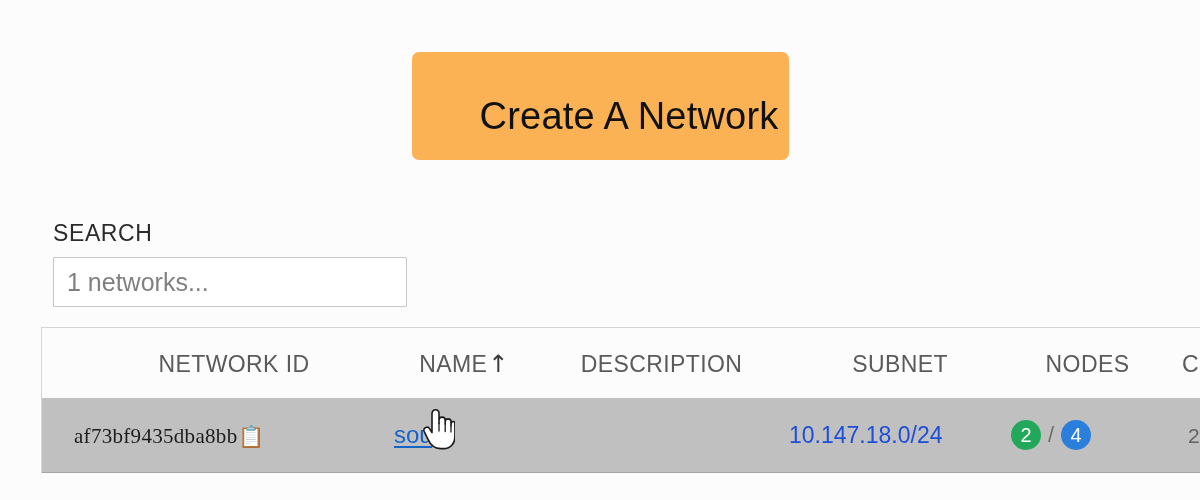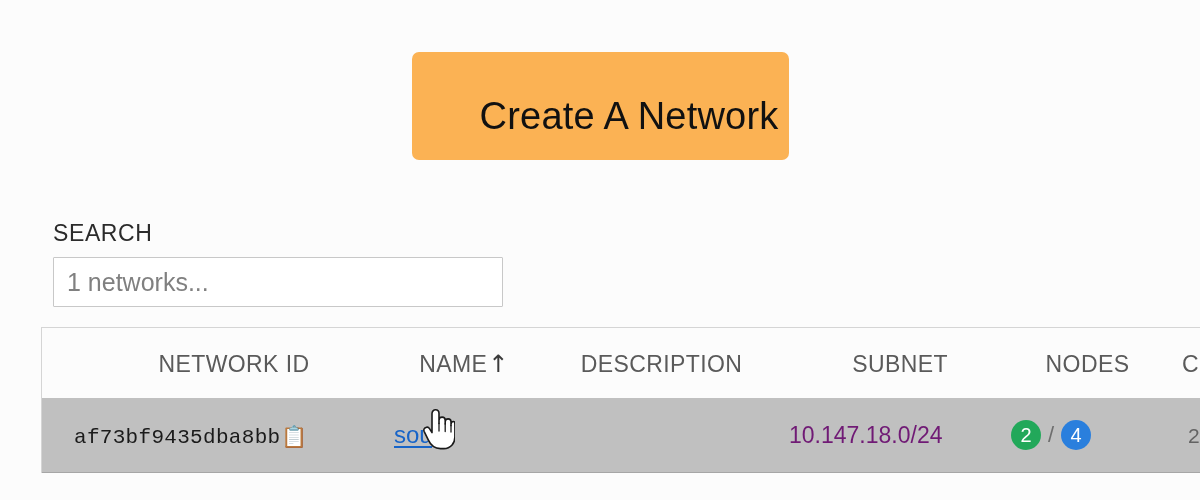--- a/index.html
+++ b/index.html
@@ -53,21 +53,21 @@
     color: #2b2b2b;
     letter-spacing: 0.6px;
     font-weight: 400;
     line-height: 30px;
     display: block;
   }
   .search-input {
     margin-top: 9px;
     display: block;
     box-sizing: border-box;
-    width: 450px;
+    width: 354px;
     height: 50px;
     border: 1px solid #c8c8c8;
     background: #ffffff;
     border-radius: 1px;
     font-family: "Liberation Sans", sans-serif;
     font-size: 25px;
     color: #333333;
     padding: 0 13px;
     outline: none;
   }
@@ -115,21 +115,21 @@
     border-bottom: 1px solid #a6a6a6;
   }
   .col-id    { width: 320px; padding-left: 32px !important; }
   .col-name  { width: 140px; }
   .col-desc  { width: 255px; }
   .col-sub   { width: 222px; }
   .col-nodes { width: 153px; }
   .col-cr    { width: 70px; }
 
   .netid {
-    font-family: Liberation Mono, monospace;
+    font-family: Liberation Serif, serif;
     font-size: 21px;
     color: #1b1b1b;
     letter-spacing: 0.3px;
   }
   .clip-icon {
     font-family: "DejaVu Sans", sans-serif;
     font-size: 21px;
     cursor: pointer;
     margin-left: 1px;
     vertical-align: -1px;
@@ -140,21 +140,21 @@
     text-underline-offset: 3px;
     font-size: 24px;
     cursor: pointer;
   }
   .sort-arrow {
     font-family: "DejaVu Sans", sans-serif;
     font-size: 24px;
     color: #3b3b3b;
     margin-left: 1px;
   }
-  .subnet { color: #701a75; font-size: 23px; }
+  .subnet { color: #1d4ed8; font-size: 23px; }
   .created { color: #636363; font-size: 21px; margin-left: 24px; }
 
   .badge {
     display: inline-block;
     width: 30px;
     height: 30px;
     line-height: 30px;
     border-radius: 50%;
     color: #ffffff;
     font-size: 20px;

